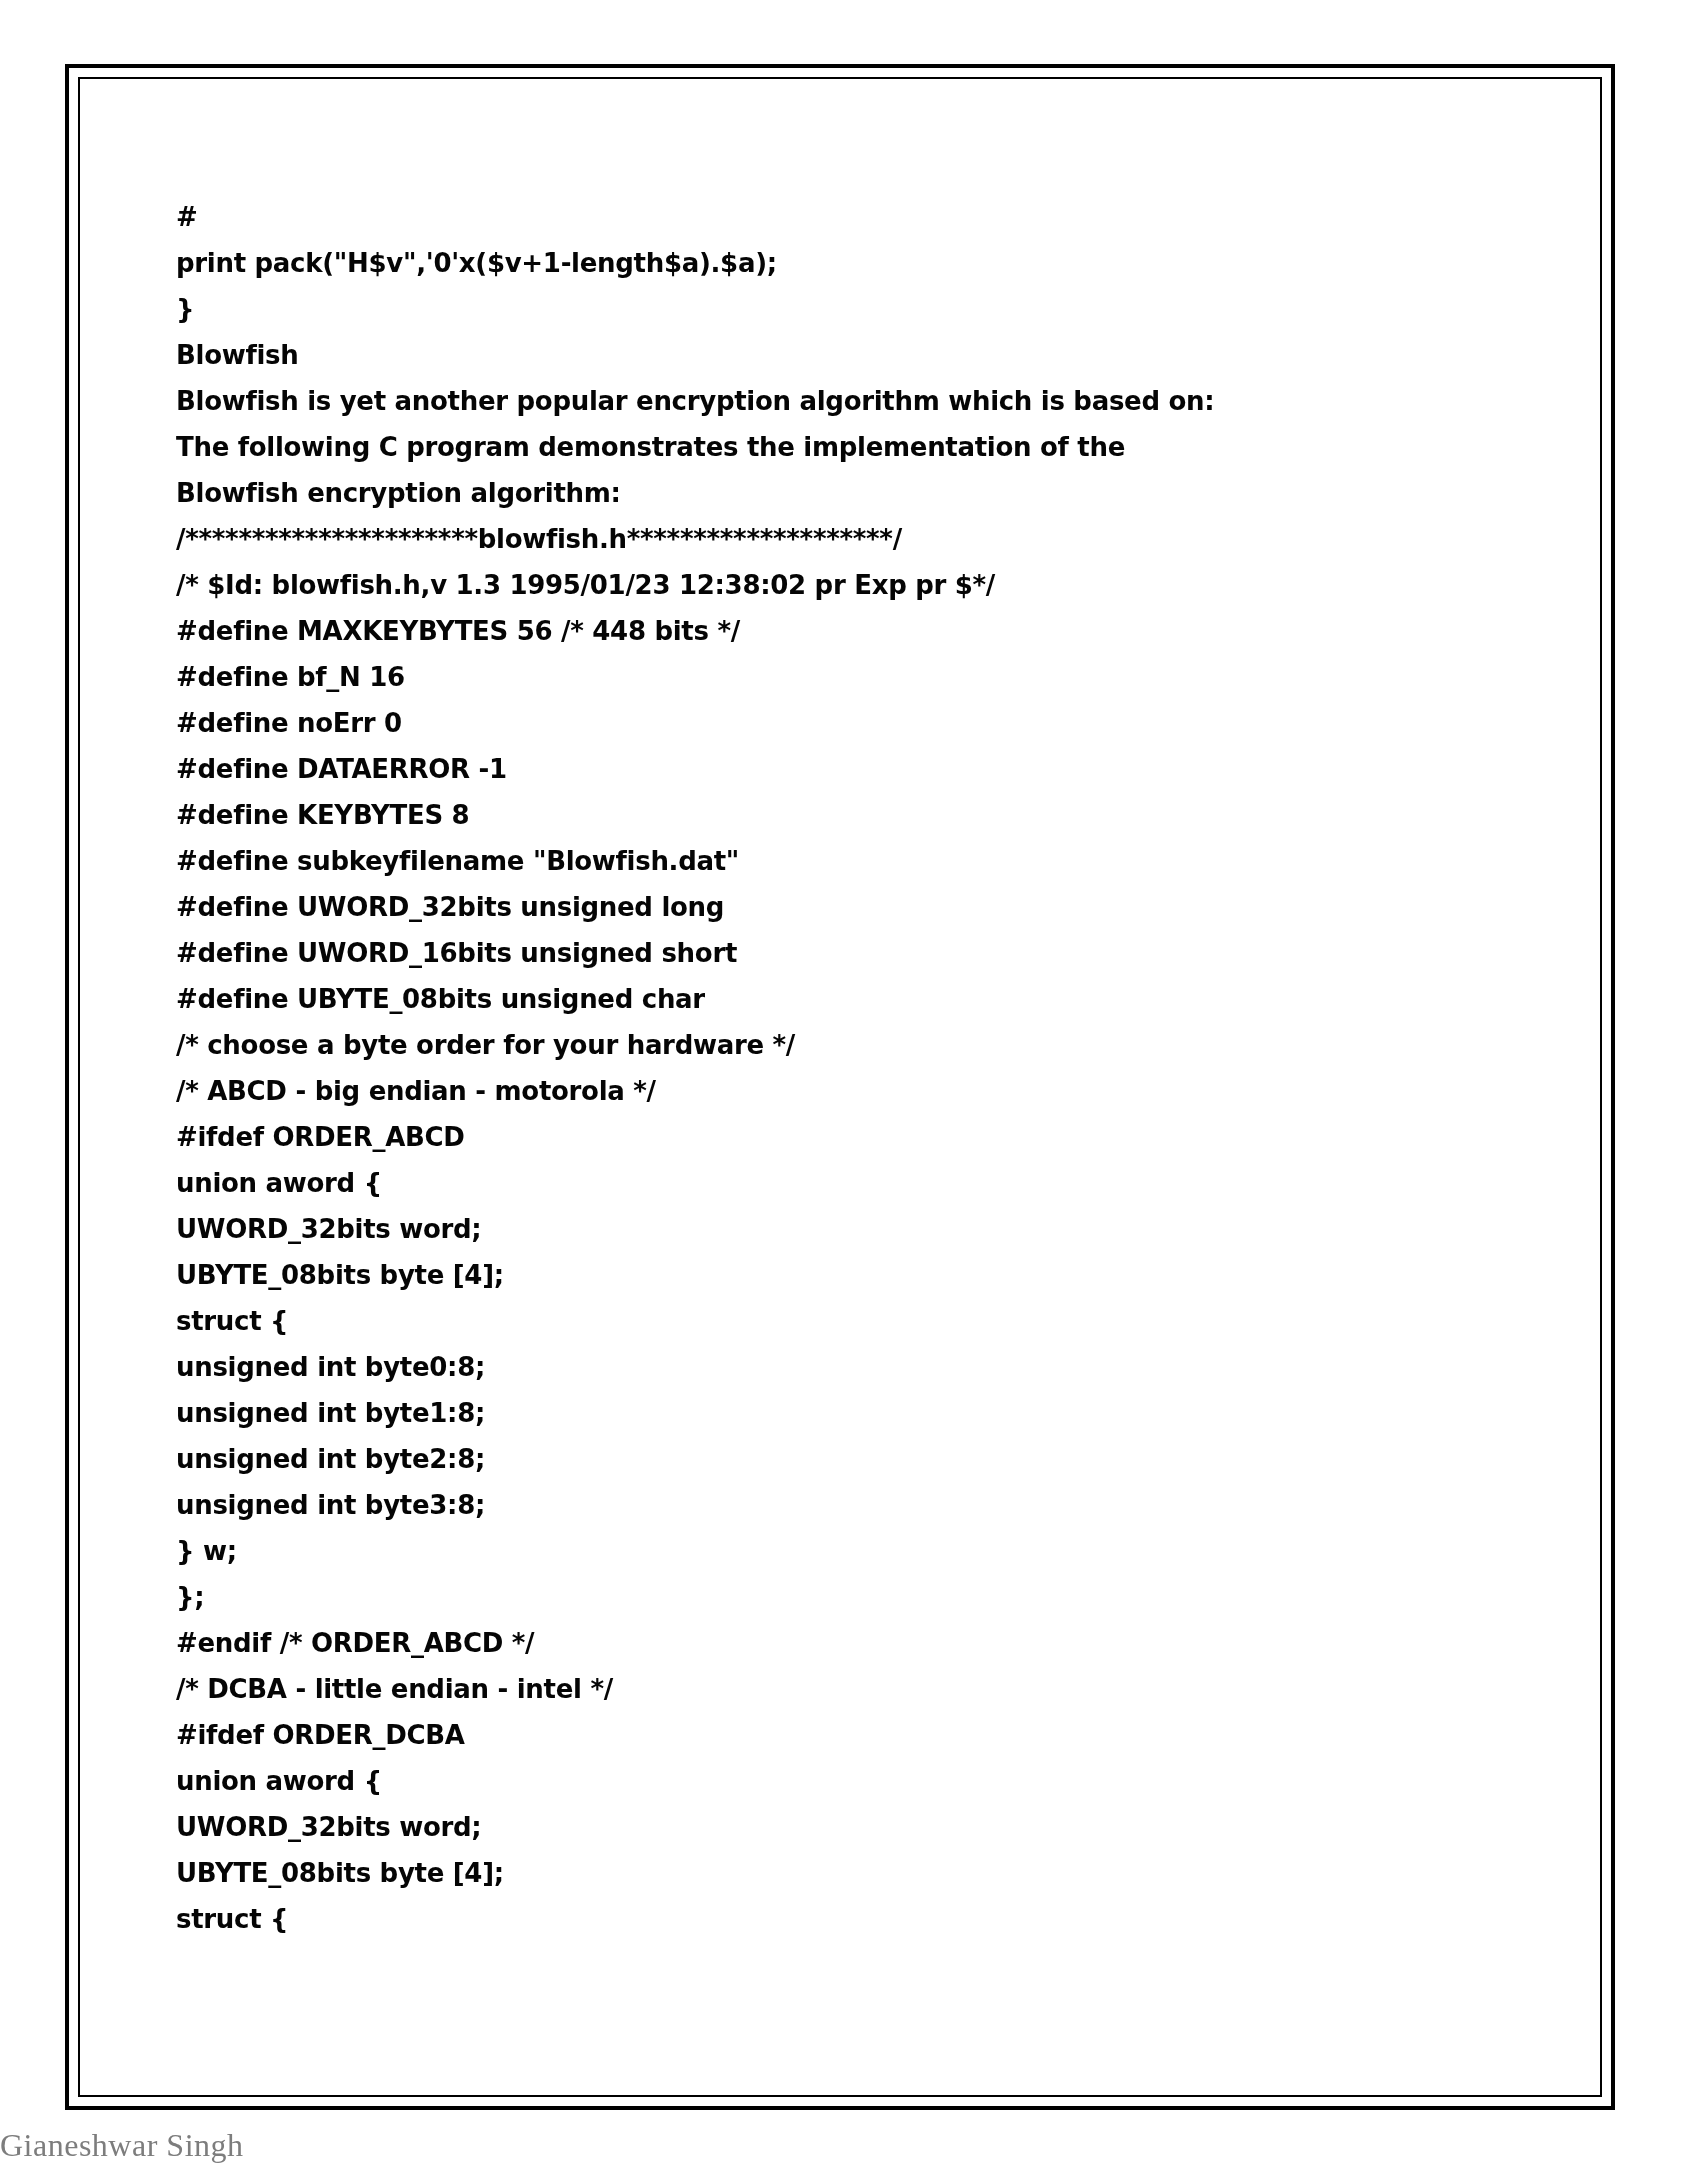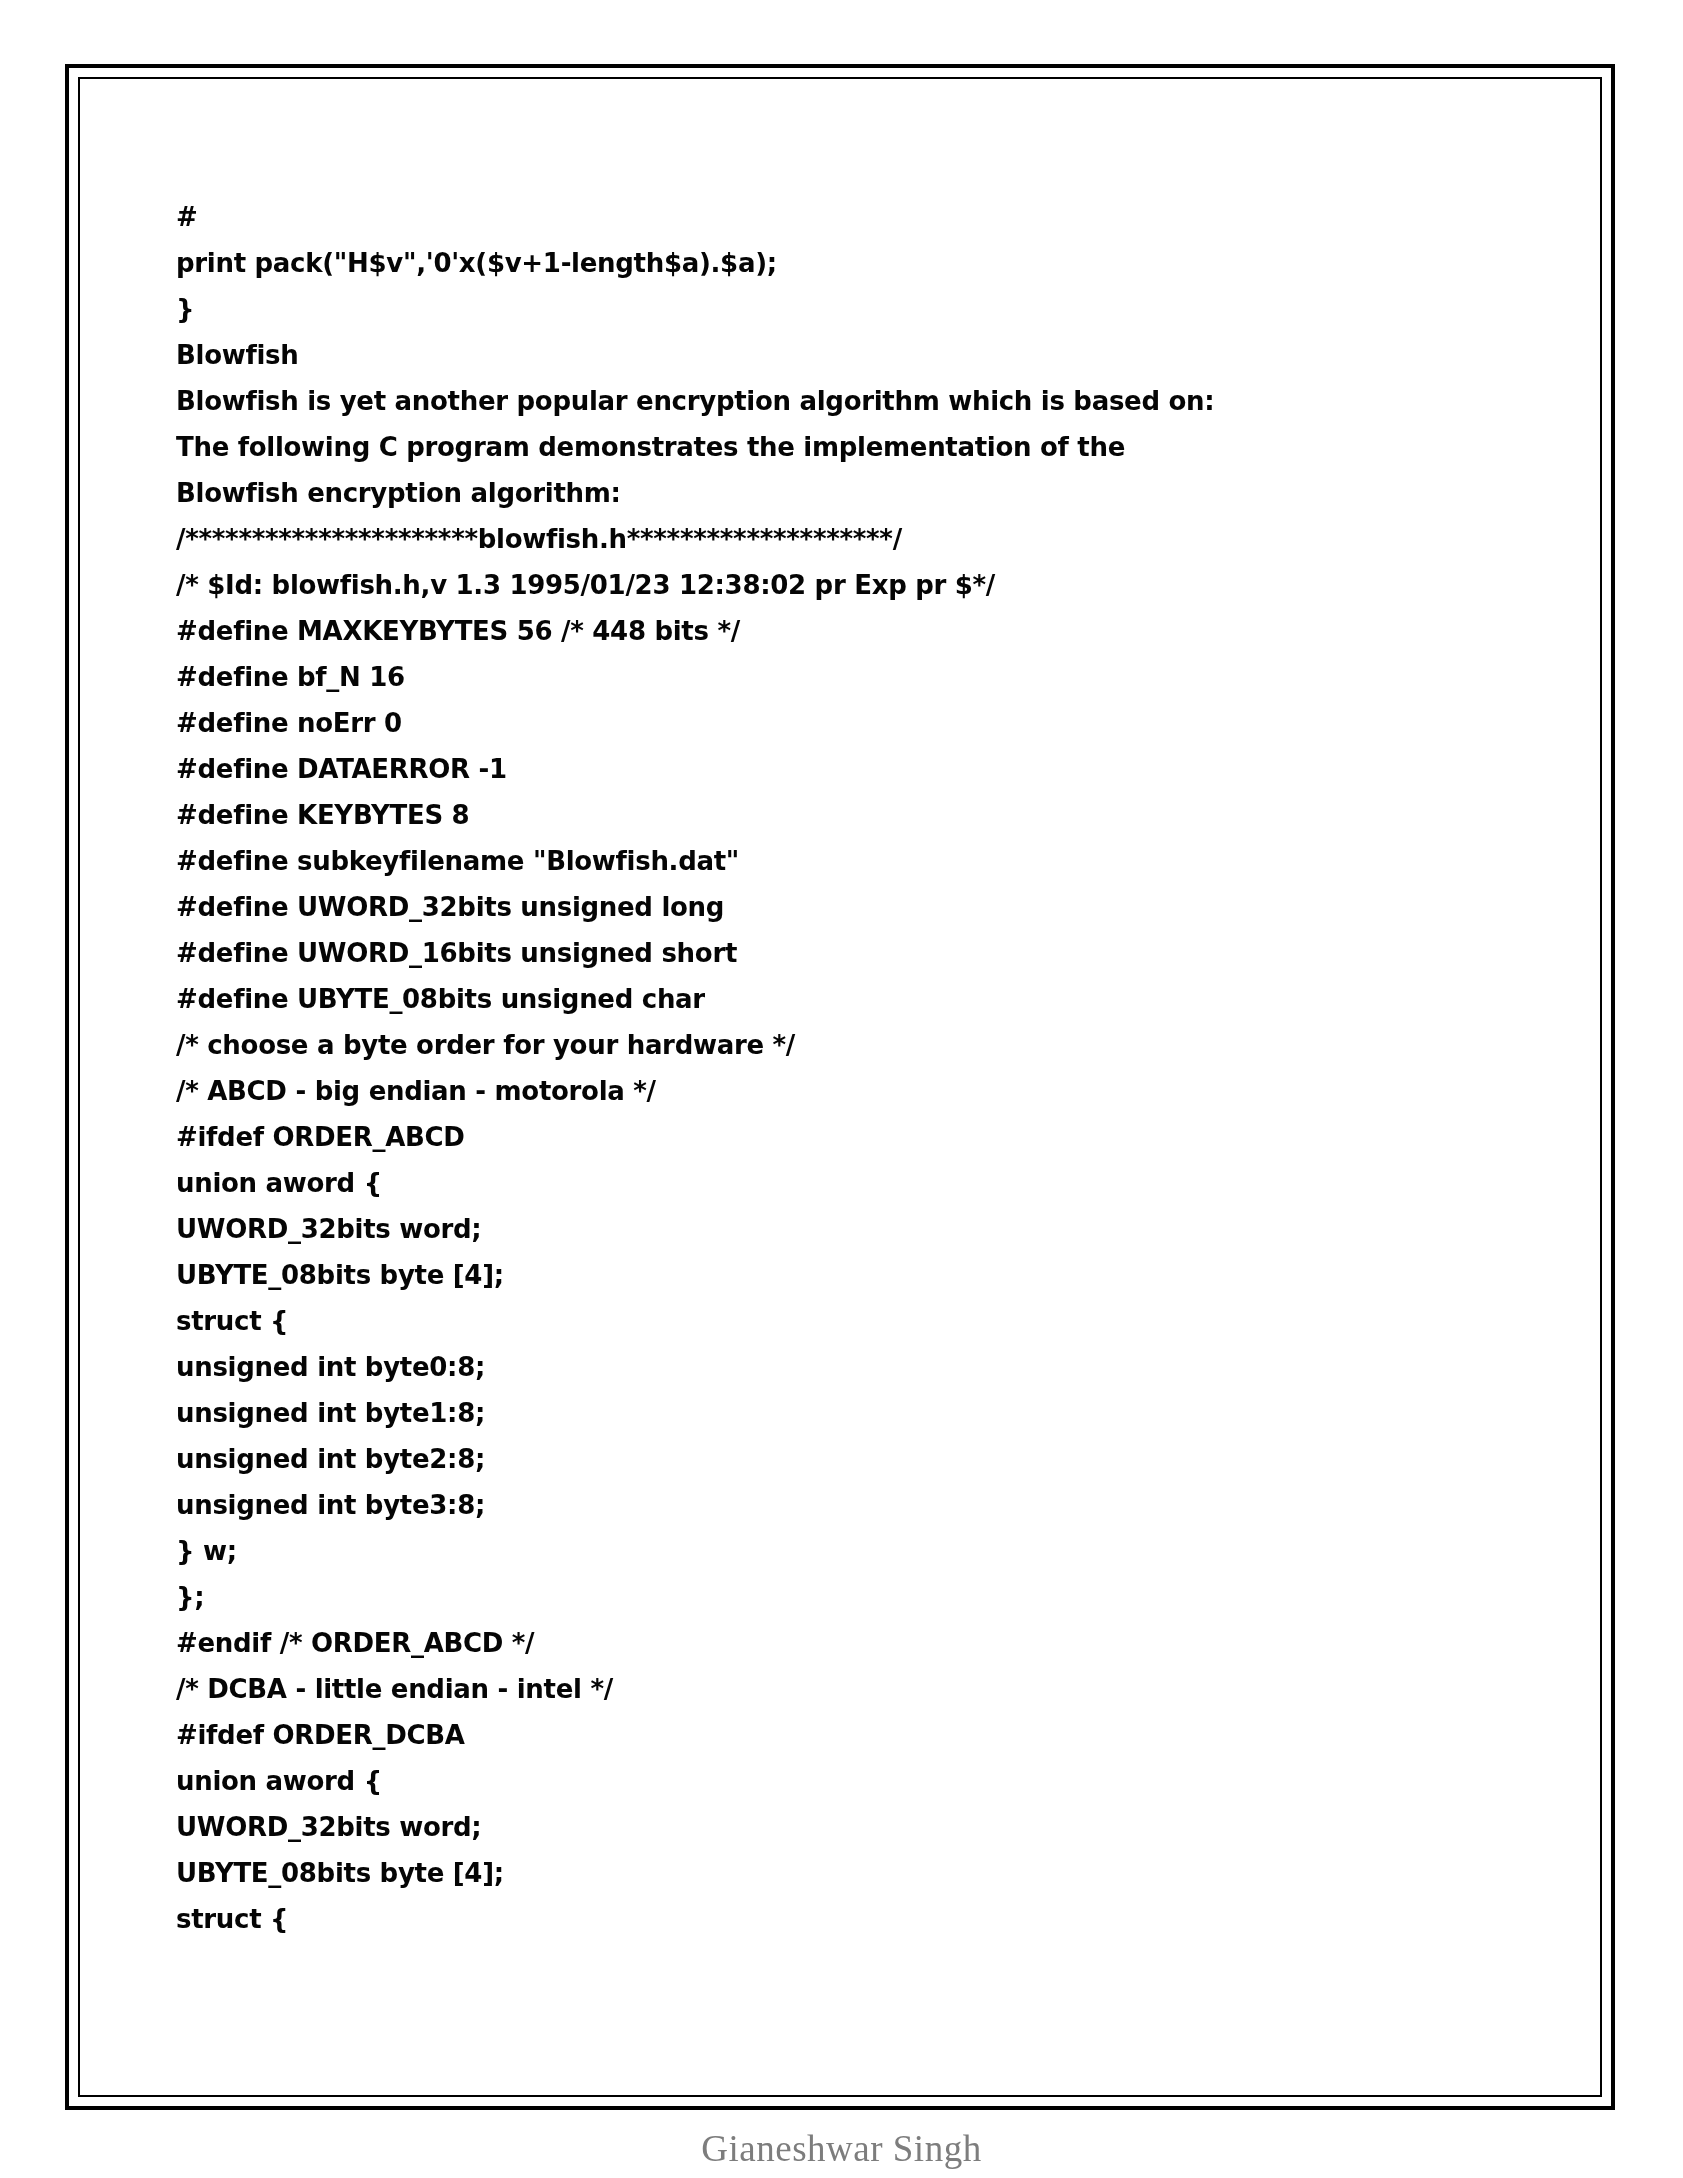--- a/index.html
+++ b/index.html
@@ -46,23 +46,23 @@
     white-space: pre;
   }
   .code-line {
     height: 46px;
   }
   .footer {
     position: absolute;
     left: 0;
     top: 2127px;
     width: 1683px;
-    text-align: center;
+    text-align: left;
     font-family: "Liberation Serif", "DejaVu Serif", serif;
-    font-size: 37px;
+    font-size: 32px;
     color: #7d7d7d;
     letter-spacing: 0.5px;
   }
 </style>
 </head>
 <body>
 
 <div class="page">
   <div class="frame-outer">
     <div class="frame-inner"></div>

